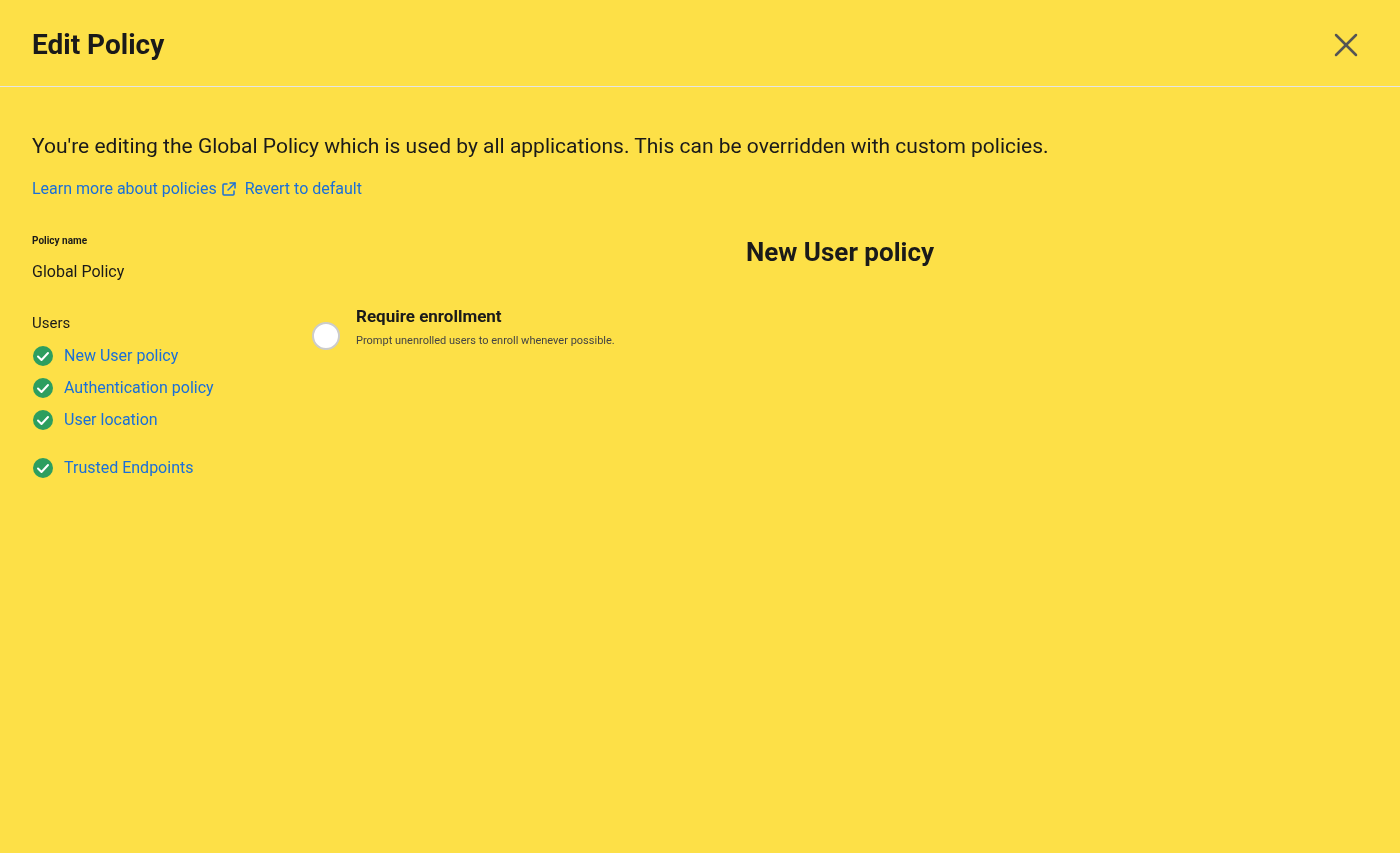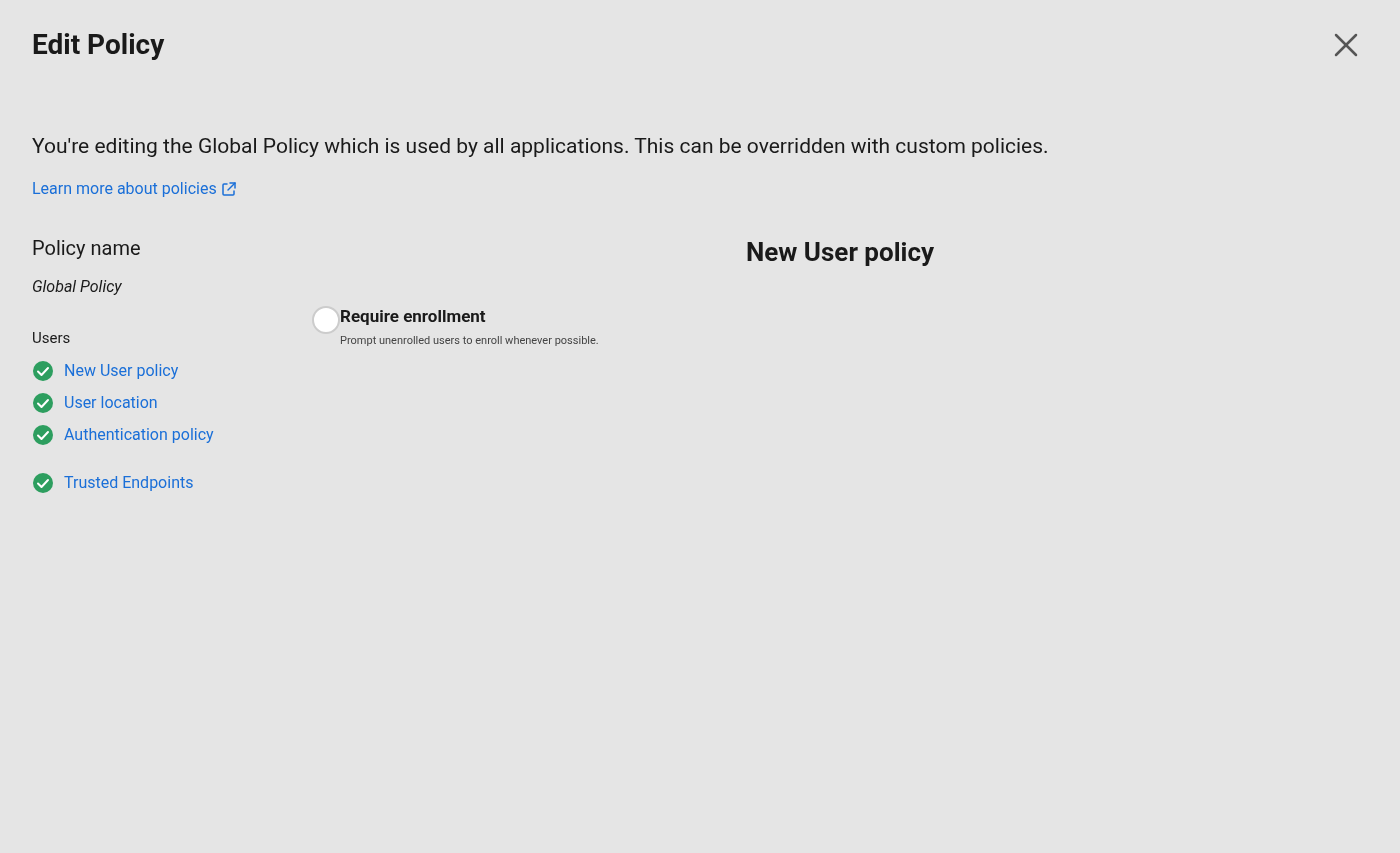--- a/index.html
+++ b/index.html
@@ -6,21 +6,21 @@
     body {
       font-family: -apple-system, BlinkMacSystemFont, 'Segoe UI', Roboto, sans-serif;
       background: #fff;
       color: #1a1a1a;
       font-size: 16px;
       line-height: 1.5;
     }
     .modal {
       width: 1400px;
       min-height: 853px;
-      background: #e5e5e5;
+      background: #fde047;
       position: relative;
       overflow: hidden;
     }
     .modal-header {
       display: flex;
       align-items: center;
       justify-content: space-between;
       padding: 24px 32px 20px 32px;
       border-bottom: 1px solid #e5e5e5;
     }
@@ -64,28 +64,27 @@
       display: flex;
       padding: 24px 32px;
       gap: 0;
     }
     .sidebar {
       width: 280px;
       min-width: 280px;
       padding-right: 40px;
     }
     .policy-name-label {
-      font-size: 20px;
-      font-weight: 400;
+      font-size: 10px;
+      font-weight: 700;
       color: #1a1a1a;
       margin-bottom: 12px;
     }
     .policy-name-value {
       font-size: 16px;
-      font-style: italic;
       color: #1a1a1a;
       margin-bottom: 28px;
     }
     .sidebar-section-label {
       font-size: 15px;
       font-weight: 400;
       color: #1a1a1a;
       margin-bottom: 10px;
     }
     .sidebar-item {
@@ -113,22 +112,23 @@
     }
     .section-title {
       font-size: 26px;
       font-weight: 700;
       color: #1a1a1a;
       text-align: center;
       margin-bottom: 32px;
     }
     .option-row {
       display: flex;
+      gap: 16px;
       margin-bottom: 28px;
-      align-items: flex-start;
+      align-items: flex-end;
     }
     .radio-btn {
       width: 28px;
       height: 28px;
       min-width: 28px;
       border-radius: 50%;
       border: 2px solid #ccc;
       background: #fff;
       cursor: pointer;
       display: flex;
@@ -183,20 +183,23 @@
     <p style="font-size:21px; color:#1a1a1a; margin-bottom:14px; margin-top:20px;">You're editing the Global Policy which is used by all applications. This can be overridden with custom policies.</p>
     <div class="links-row">
       <a class="link" href="#">
         <span>Learn more about policies</span>
         <svg width="16" height="16" viewBox="0 0 16 16" fill="none" xmlns="http://www.w3.org/2000/svg">
           <path d="M6 3H3a1 1 0 00-1 1v9a1 1 0 001 1h9a1 1 0 001-1v-3" stroke="#1a6fd8" stroke-width="1.5" stroke-linecap="round"></path>
           <path d="M9 2h5v5" stroke="#1a6fd8" stroke-width="1.5" stroke-linecap="round" stroke-linejoin="round"></path>
           <line x1="14" y1="2" x2="7" y2="9" stroke="#1a6fd8" stroke-width="1.5" stroke-linecap="round"></line>
         </svg>
       </a>
+      <a class="link" href="#">
+        <span>Revert to default</span>
+      </a>
     </div>
   </div>
 
   <div class="main-layout">
 
     <div class="sidebar">
       <div>
         <div class="policy-name-label">Policy name</div>
         <div class="policy-name-value">Global Policy</div>
       </div>
@@ -208,28 +211,28 @@
             <circle cx="11" cy="11" r="10" fill="#2d9e5f"></circle>
             <path d="M6 11.5l3.5 3.5 6.5-7" stroke="#fff" stroke-width="2" stroke-linecap="round" stroke-linejoin="round"></path>
           </svg>
           <a class="sidebar-link" href="#">New User policy</a>
         </div>
         <div class="sidebar-item">
           <svg class="check-circle" viewBox="0 0 22 22" fill="none" xmlns="http://www.w3.org/2000/svg">
             <circle cx="11" cy="11" r="10" fill="#2d9e5f"></circle>
             <path d="M6 11.5l3.5 3.5 6.5-7" stroke="#fff" stroke-width="2" stroke-linecap="round" stroke-linejoin="round"></path>
           </svg>
+          <a class="sidebar-link" href="#">Authentication policy</a>
+        </div>
+        <div class="sidebar-item">
+          <svg class="check-circle" viewBox="0 0 22 22" fill="none" xmlns="http://www.w3.org/2000/svg">
+            <circle cx="11" cy="11" r="10" fill="#2d9e5f"></circle>
+            <path d="M6 11.5l3.5 3.5 6.5-7" stroke="#fff" stroke-width="2" stroke-linecap="round" stroke-linejoin="round"></path>
+          </svg>
           <a class="sidebar-link" href="#">User location</a>
-        </div>
-        <div class="sidebar-item">
-          <svg class="check-circle" viewBox="0 0 22 22" fill="none" xmlns="http://www.w3.org/2000/svg">
-            <circle cx="11" cy="11" r="10" fill="#2d9e5f"></circle>
-            <path d="M6 11.5l3.5 3.5 6.5-7" stroke="#fff" stroke-width="2" stroke-linecap="round" stroke-linejoin="round"></path>
-          </svg>
-          <a class="sidebar-link" href="#">Authentication policy</a>
         </div>
       </div>
 
       <div class="sidebar-section">
         <div class="sidebar-item">
           <svg class="check-circle" viewBox="0 0 22 22" fill="none" xmlns="http://www.w3.org/2000/svg">
             <circle cx="11" cy="11" r="10" fill="#2d9e5f"></circle>
             <path d="M6 11.5l3.5 3.5 6.5-7" stroke="#fff" stroke-width="2" stroke-linecap="round" stroke-linejoin="round"></path>
           </svg>
           <a class="sidebar-link" href="#">Trusted Endpoints</a>

